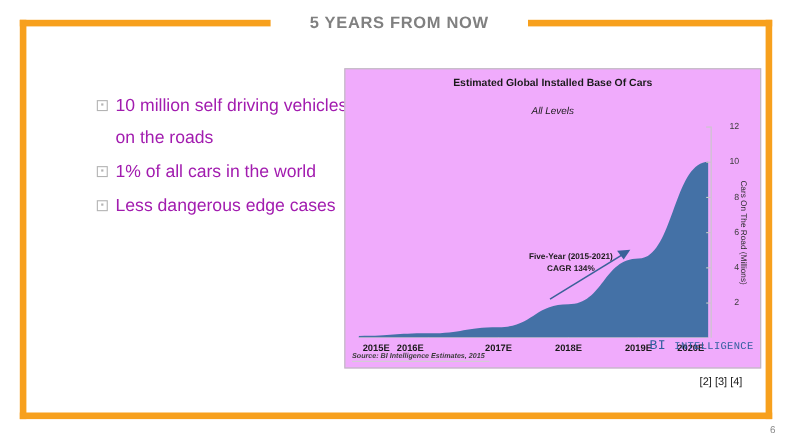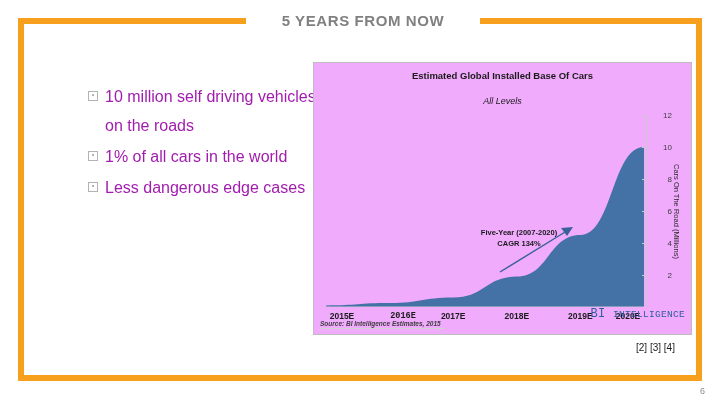--- a/index.html
+++ b/index.html
@@ -300,29 +300,29 @@
         <div style="position: absolute; left: -4px; top: 95.5px; width: 4px; height: 1px; background: rgb(200, 200, 200);"></div>
         <div class="y-tick" style="top: 128px;">4</div>
         <div style="position: absolute; left: -4px; top: 127.5px; width: 4px; height: 1px; background: rgb(200, 200, 200);"></div>
         <div class="y-tick" style="top: 160px;">2</div>
         <div style="position: absolute; left: -4px; top: 159.5px; width: 4px; height: 1px; background: rgb(200, 200, 200);"></div>
       </div>
     <div class="y-axis-title">Cars On The Road (Millions)</div>
 
     <div class="x-axis">
         <div class="x-tick" style="left: 16px;">2015E</div>
-        <div class="x-tick" style="left: 77px; font-family: Liberation Mono, monospace;">2016E</div>
+        <div class="x-tick" style="left: 47px;">2016E</div>
         <div class="x-tick" style="left: 127.2px;">2017E</div>
         <div class="x-tick" style="left: 190.8px;">2018E</div>
         <div class="x-tick" style="left: 254.4px;">2019E</div>
         <div class="x-tick" style="left: 302px;">2020E</div>
       </div>
 
     <div class="cagr-note">
-      <div>Five-Year (2007-2020)</div>
+      <div>Five-Year (2015-2021)</div>
       <div>CAGR 134%</div>
     </div>
 
     <div class="chart-source">Source: BI Intelligence Estimates, 2015</div>
 
     <div class="bi-logo">
       <span>BI</span>
       <span class="small">INTELLIGENCE</span>
     </div>
 

